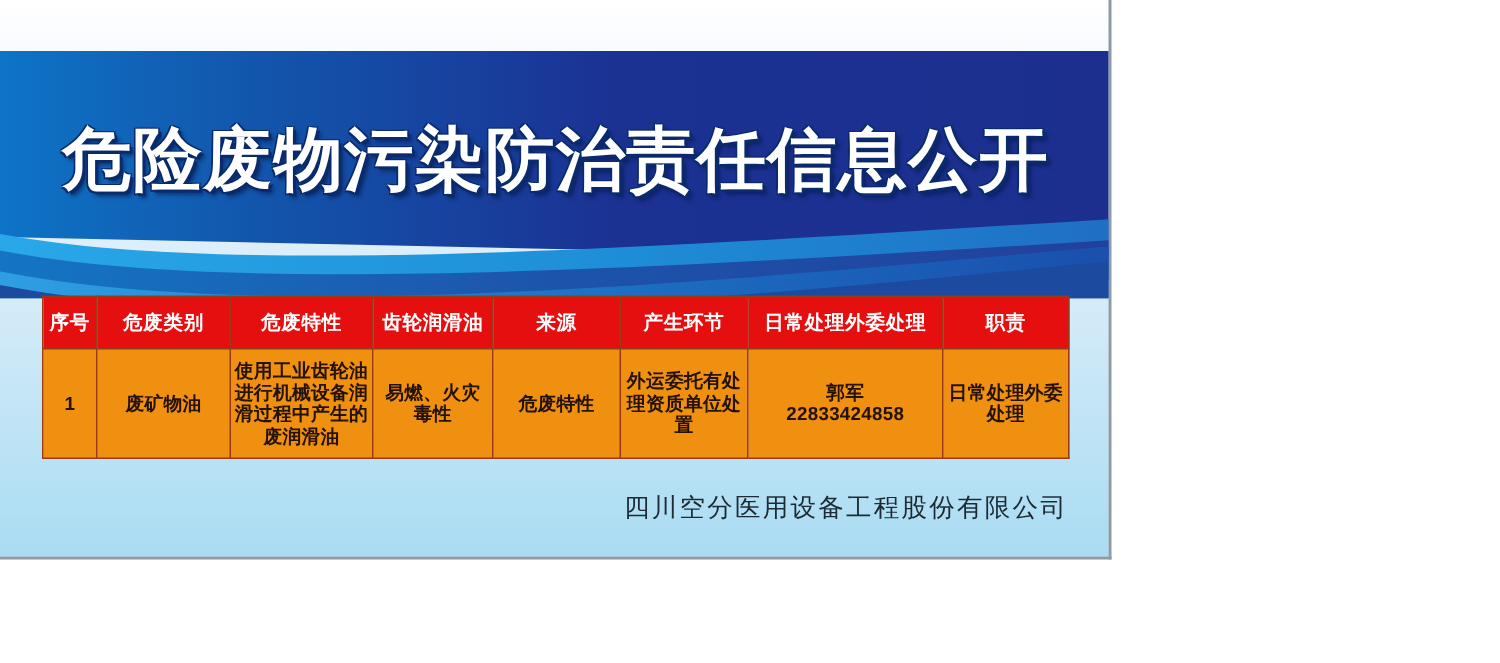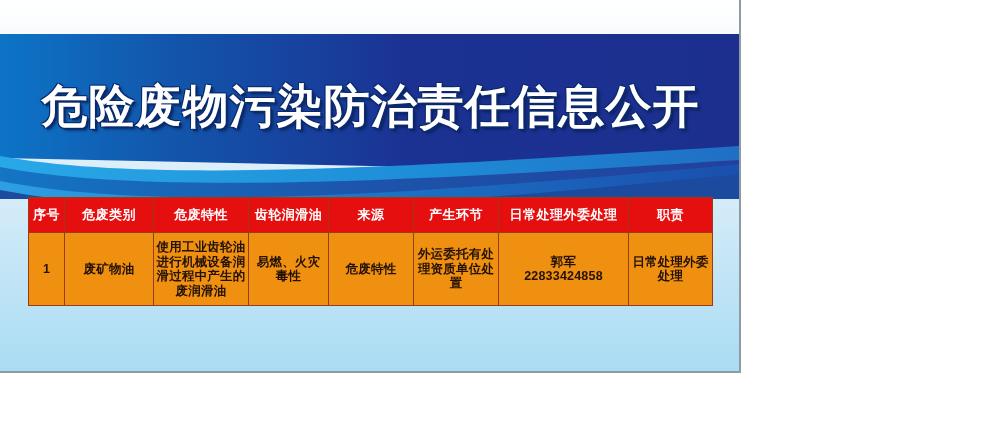--- a/index.html
+++ b/index.html
@@ -207,14 +207,15 @@
         <td class="cell-narrow">外运委托有处理资质单位处置</td>
         <td class="cell-contact">
           <div>郭军</div>
           <div>22833424858</div>
         </td>
         <td>日常处理外委处理</td>
       </tr>
     </tbody>
   </table>
 
+  <div id="company">四川空分医用设备工程股份有限公司</div>
 
 </div>
 
 </body></html>

